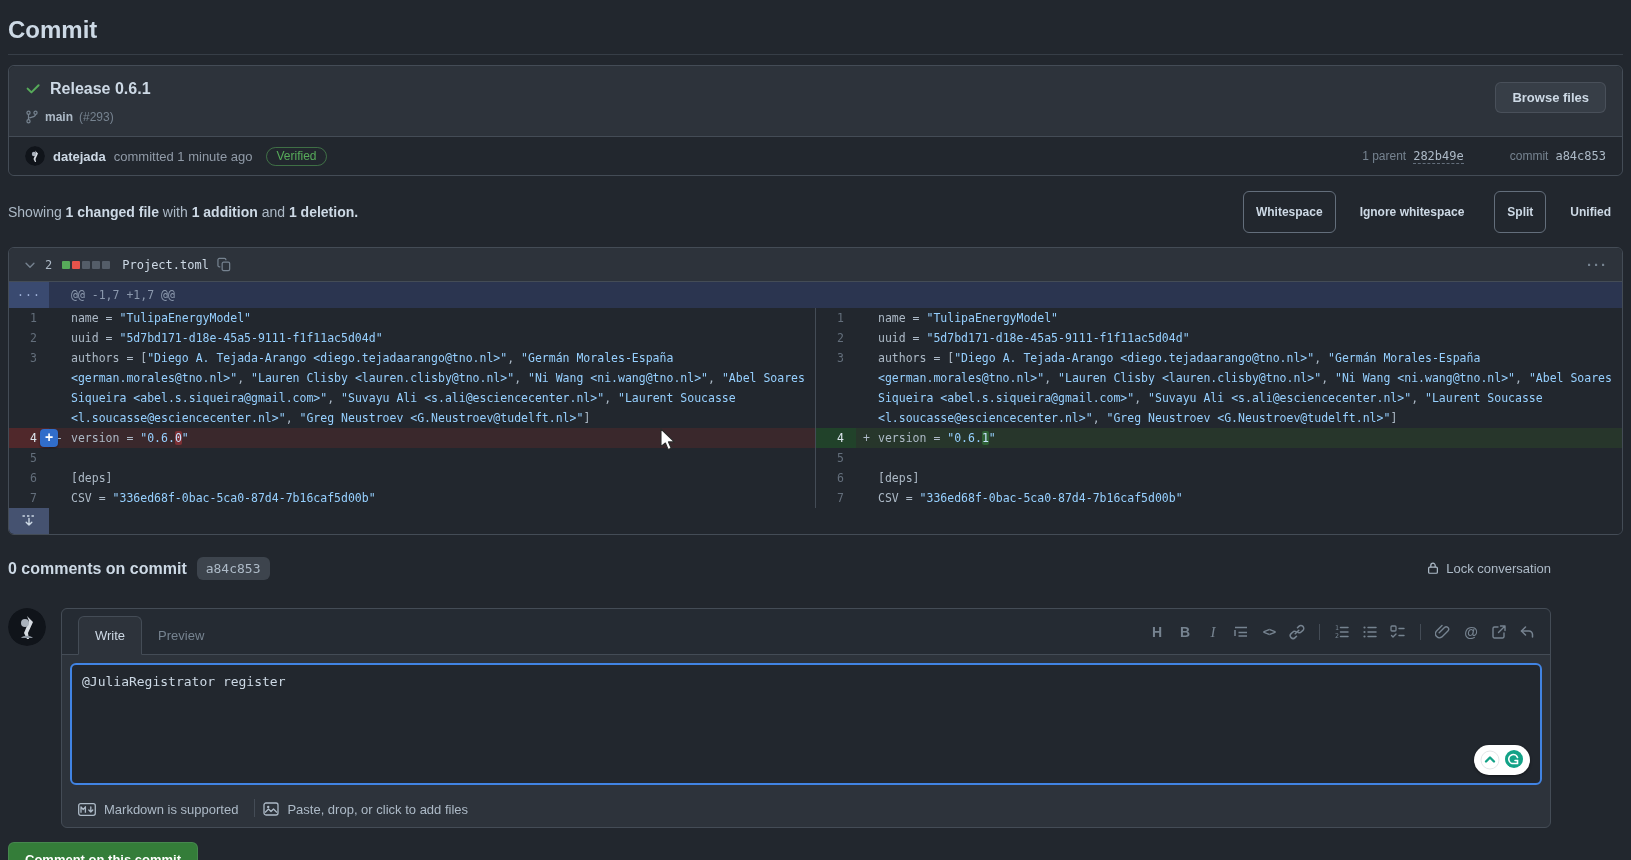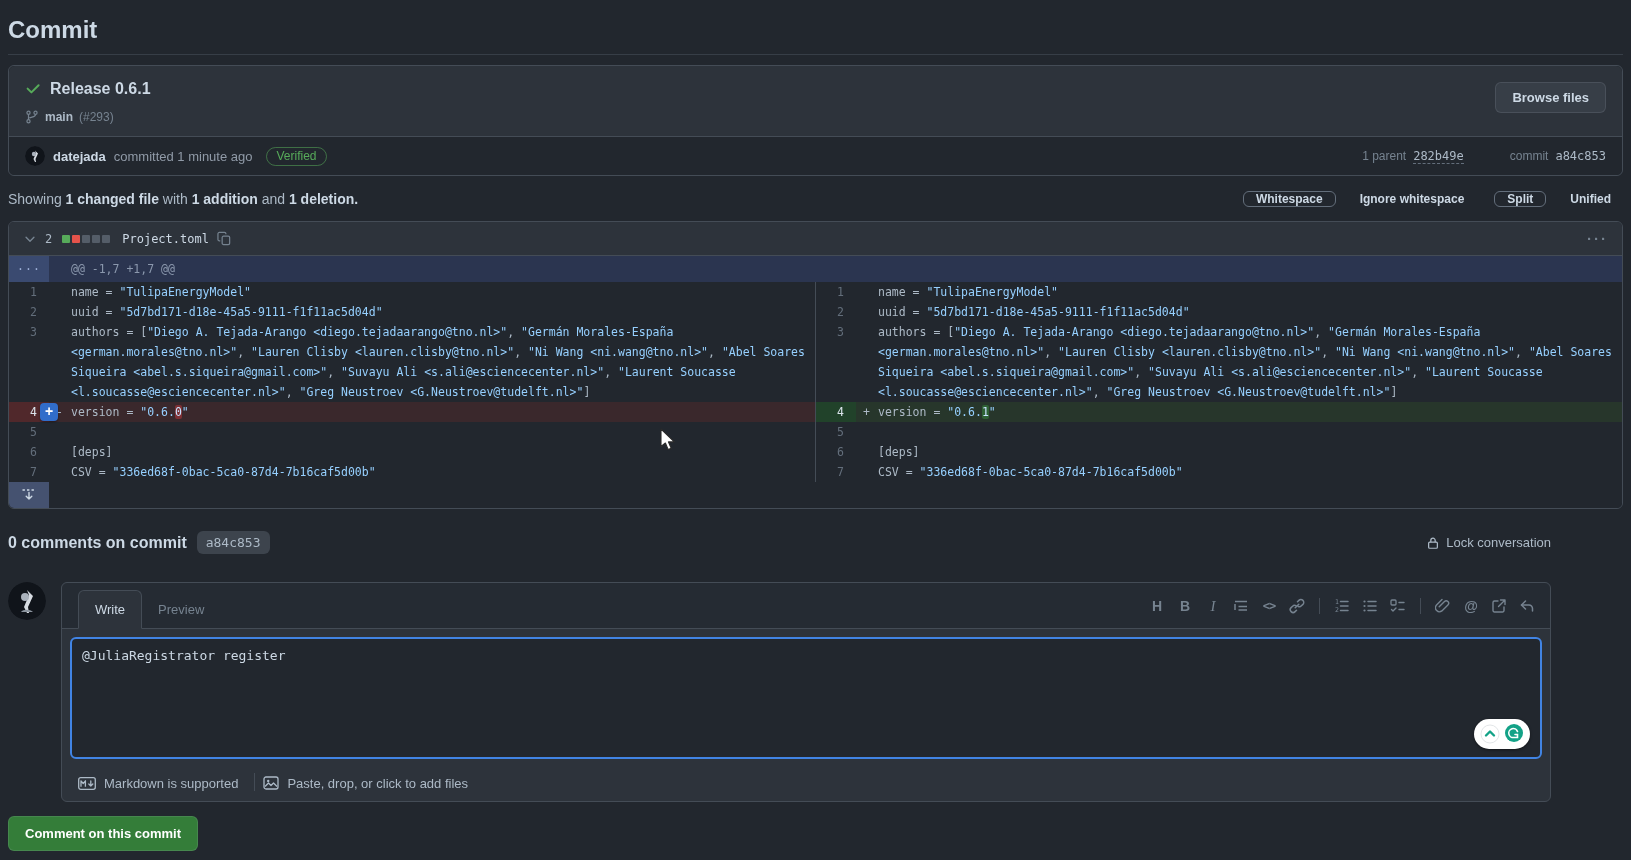--- a/index.html
+++ b/index.html
@@ -35,21 +35,21 @@
   .meta-pair { display:flex; align-items:center; gap:7px;margin-left:20px; }
   .sha { font-family:"DejaVu Sans Mono", monospace; color:#adbac7; }
   .parent-sha { border-bottom:1px dashed #636e7b; cursor:pointer; }
 
   
   .summary-row { display:flex; align-items:center; margin:15px 0 14px;justify-content:center; }
   .summary-text { font-size:14px; color:#adbac7; }
   .summary-text b { color:#cdd9e5; font-weight:700; }
   .diff-controls { margin-left:auto; display:flex; gap:18px; }
   .ctl-group { display:flex; align-items:center; gap:12px; }
-  .ctl { font-size:12px; font-weight:600; color:#cdd9e5; padding:0 12px; cursor:pointer; border-radius:6px; }
+  .ctl { font-size:12px; font-weight:600; color:#cdd9e5; padding:13px 12px; cursor:pointer; border-radius:6px; }
   .ctl.outlined { border:1px solid #636e7b; }
 
   
   .diff-box { border:1px solid #444c56; border-radius:6px; overflow:hidden; }
   .file-header { display:flex; align-items:center; gap:8px; background:#2d333b; padding:8px 14px; border-bottom:1px solid #444c56; }
   .changes-count { font-family:"DejaVu Sans Mono", monospace; font-size:12px; color:#adbac7; }
   .diffstat { display:flex; gap:2px; margin:0 2px; }
   .ds { width:8px; height:8px; border-radius:1px; }
   .ds.add { background:#57ab5a; } .ds.del { background:#e5534b; } .ds.neutral { background:#545d68; }
   .file-name { font-family:"DejaVu Sans Mono", monospace; font-size:12px; color:#cdd9e5; margin-left:2px; }
@@ -78,21 +78,21 @@
     font-family:"Liberation Sans", sans-serif; cursor:pointer; box-shadow:0 1px 2px rgba(0,0,0,0.4); }
 
   .expand-row { display:flex; height:26px; background:#22272e; }
   .expand-btn { width:40px; height:26px; background:#455270; display:flex; align-items:center; justify-content:center; cursor:pointer; }
 
   
   .comments-header { display:flex; align-items:center; margin:22px 72px 28px 0; }
   .ch-title { font-size:16px; font-weight:700; color:#cdd9e5; }
   .sha-badge { margin-left:10px; background:#3d444d; border-radius:6px; font-family:"DejaVu Sans Mono", monospace;
     font-size:13px; color:#adbac7; padding:4px 9px; }
-  .lock-action { margin-left:auto; display:flex; align-items:flex-end; gap:6px; color:#adbac7; font-size:13px; cursor:pointer; }
+  .lock-action { margin-left:auto; display:flex; align-items:flex-start; gap:6px; color:#adbac7; font-size:13px; cursor:pointer; }
 
   
   .comment-form { display:flex; gap:15px; margin-right:72px; }
   .avatar-lg { width:38px; height:38px; border-radius:50%; overflow:hidden; flex:none; }
   .comment-box { flex:1; border:1px solid #444c56; border-radius:6px; background:#2d333b; }
   .cb-tabs { display:flex; align-items:flex-end; background:#252b33; border-bottom:1px solid #444c56;
     border-radius:6px 6px 0 0; padding:0 10px; min-height:46px; }
   .tab { padding:11px 16px; font-size:13px; cursor:pointer; }
   .tab-write { background:#2d333b; border:1px solid #444c56; border-bottom-color:#2d333b; border-radius:6px 6px 0 0;
     color:#cdd9e5; margin-bottom:-1px; margin-left:6px; }

